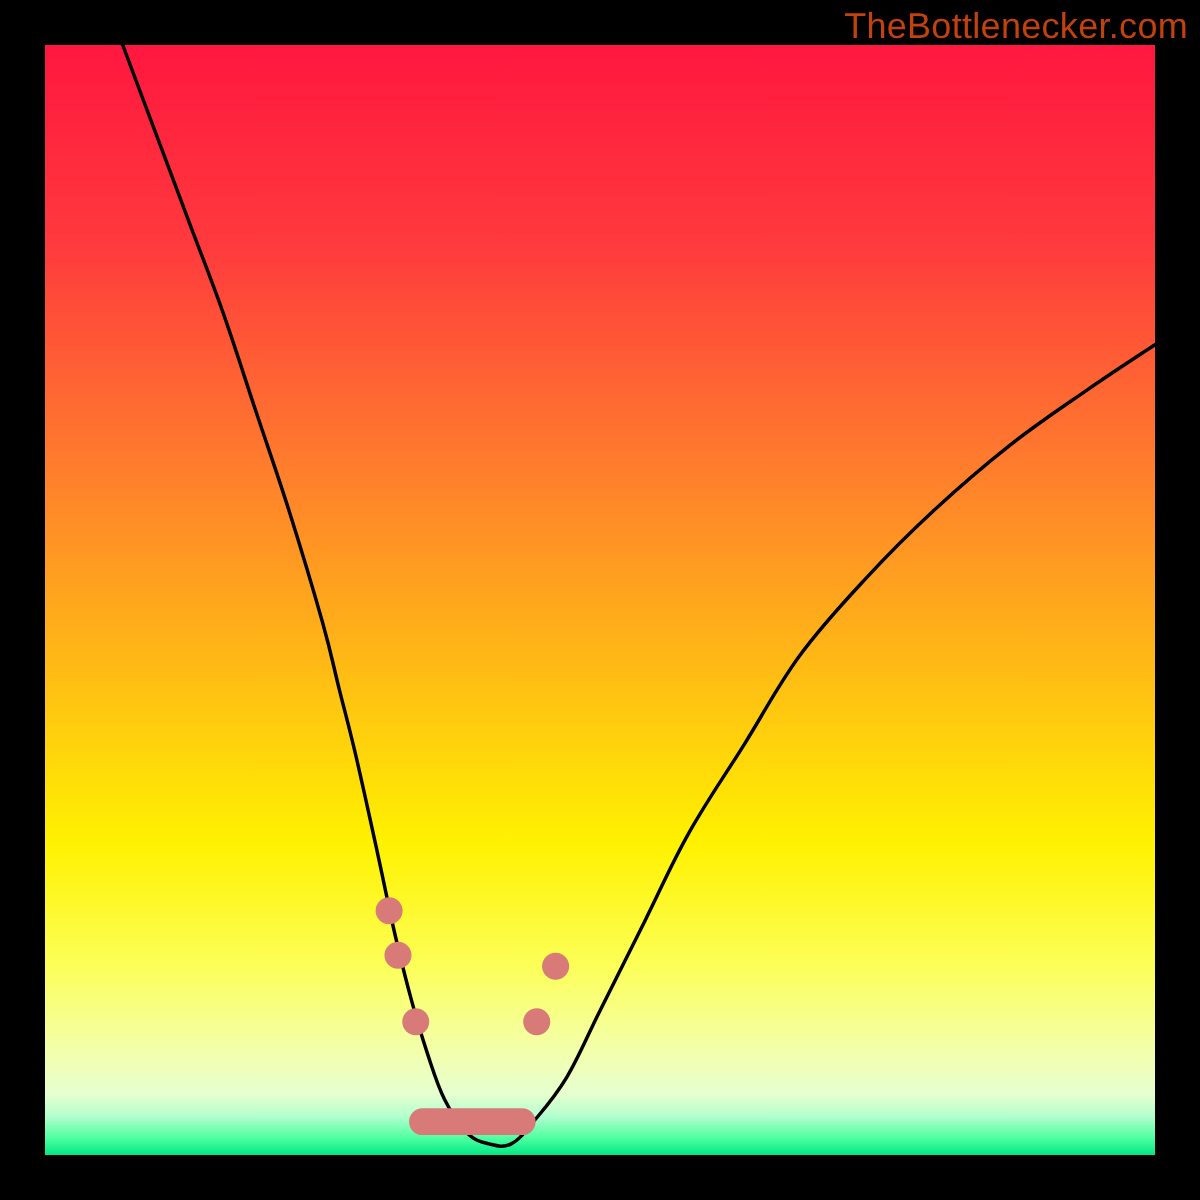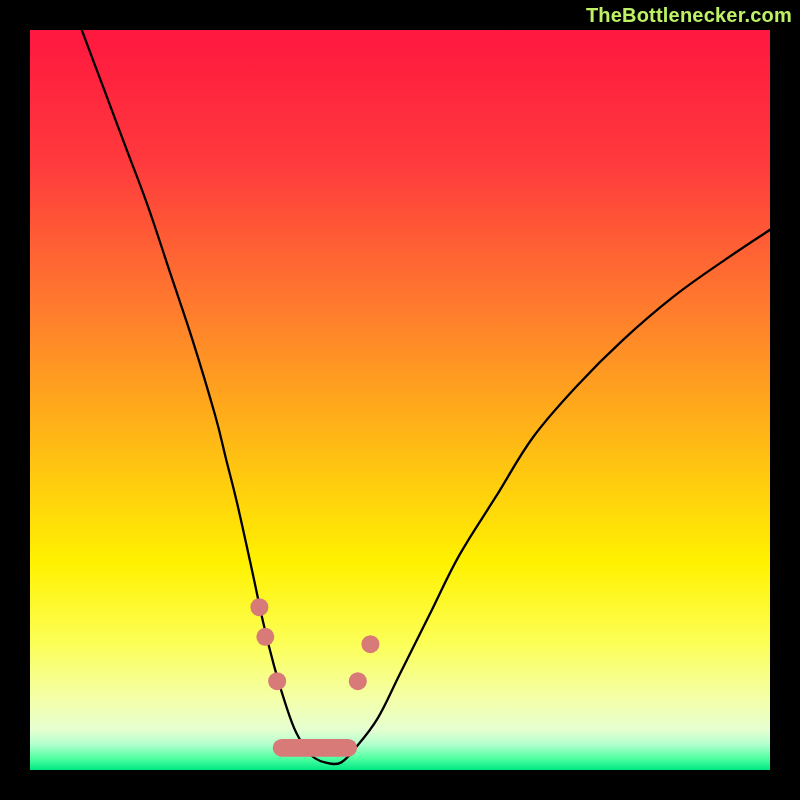--- a/index.html
+++ b/index.html
@@ -32,24 +32,24 @@
   .curve {
     position: absolute;
     left: 0; top: 0;
     width: 740px;
     height: 740px;
   }
   .watermark {
     position: absolute;
     top: 4px;
     right: 8px;
-    color: #bef264;
-    font-size: 20px;
+    color: #c2410c;
+    font-size: 24px;
     letter-spacing: 0.2px;
-    font-weight: 700;
+    font-weight: 400;
   }
 </style>
 </head>
 <body>
 
 <div class="frame">
   <div class="plot-area">
     <svg class="gradient" viewBox="0 0 740 740" preserveAspectRatio="none">
       <defs>
         <linearGradient id="bg-grad" x1="0" y1="0" x2="0" y2="1">

